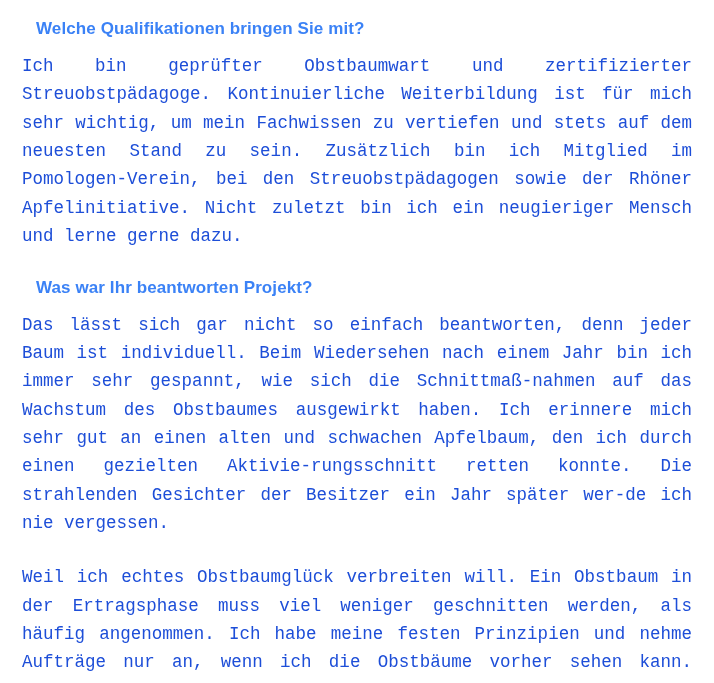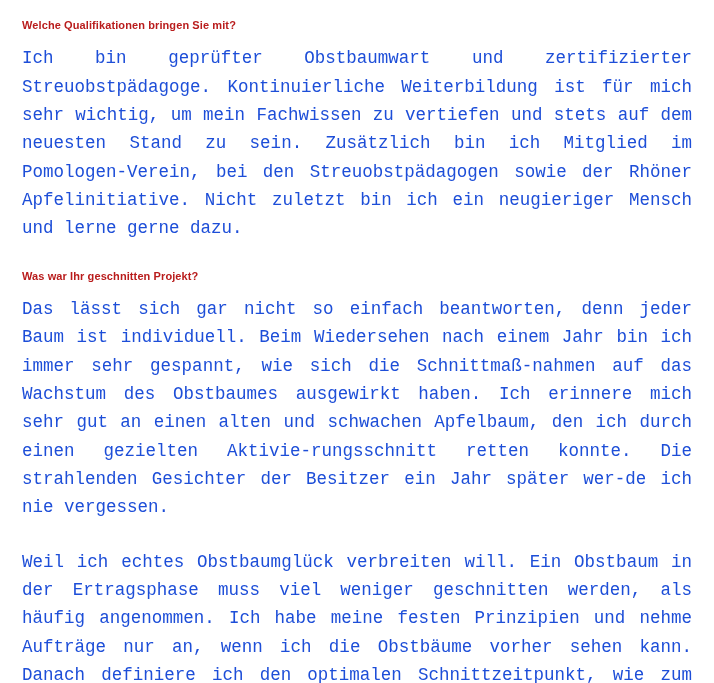--- a/index.html
+++ b/index.html
@@ -19,24 +19,24 @@
     width: 714px;
     height: 683px;
     padding: 18px 22px 0 22px;
   }
   .qa-block {
     margin-bottom: 26px;
   }
   .qa-question {
     font-family: "Liberation Sans", sans-serif;
     font-weight: bold;
-    font-size: 11px;
+    font-size: 17px;
     line-height: 1.3;
-    color: #b91c1c;
-    margin: 0 0 12px 0;
+    color: #3b82f6;
+    margin: 0 0 12px 14px;
     letter-spacing: 0.1px;
   }
   .qa-answer {
     font-family: Liberation Mono, monospace;
     font-size: 17.5px;
     line-height: 1.62;
     color: #1d4ed8;
     margin: 0;
     text-align: justify;
     text-justify: inter-word;
@@ -50,21 +50,21 @@
 <body>
 
 <div class="page">
 
   <section class="qa-block">
     <h2 class="qa-question">Welche Qualifikationen bringen Sie mit?</h2>
     <p class="qa-answer">Ich bin geprüfter Obstbaumwart und zertifizierter Streuobstpädagoge. Kontinuierliche Weiterbildung ist für mich sehr wichtig, um mein Fachwissen zu vertiefen und stets auf dem neuesten Stand zu sein. Zusätzlich bin ich Mitglied im Pomologen-Verein, bei den Streuobstpädagogen sowie der Rhöner Apfelinitiative. Nicht zuletzt bin ich ein neugieriger Mensch und lerne gerne dazu.</p>
   </section>
 
   <section class="qa-block">
-    <h2 class="qa-question">Was war Ihr geschnitten Projekt?</h2>
+    <h2 class="qa-question">Was war Ihr beantworten Projekt?</h2>
     <p class="qa-answer">Das lässt sich gar nicht so einfach beantworten, denn jeder Baum ist individuell. Beim Wiedersehen nach einem Jahr bin ich immer sehr gespannt, wie sich die Schnittmaß-nahmen auf das Wachstum des Obstbaumes ausgewirkt haben. Ich erinnere mich sehr gut an einen alten und schwachen Apfelbaum, den ich durch einen gezielten Aktivie-rungsschnitt retten konnte. Die strahlenden Gesichter der Besitzer ein Jahr später wer-de ich nie vergessen.</p>
   </section>
 
   <section class="qa-block">
     <p class="qa-answer">Weil ich echtes Obstbaumglück verbreiten will. Ein Obstbaum in der Ertragsphase muss viel weniger geschnitten werden, als häufig angenommen. Ich habe meine festen Prinzipien und nehme Aufträge nur an, wenn ich die Obstbäume vorher sehen kann. Danach definiere ich den optimalen Schnittzeitpunkt, wie zum Beispiel Sommer- oder Winterschnitt. Die Erfahrung zeigt, sobald die Obstbäume in ihr natürliches Gleichge-wicht kommen, sinkt auch oft der Arbeitsaufwand pro Kunde. Als Unternehmer stehe ich für diese nachhaltige Philosophie der Obstbaumpflege.</p>
   </section>
 
 </div>
 
 </body></html>

